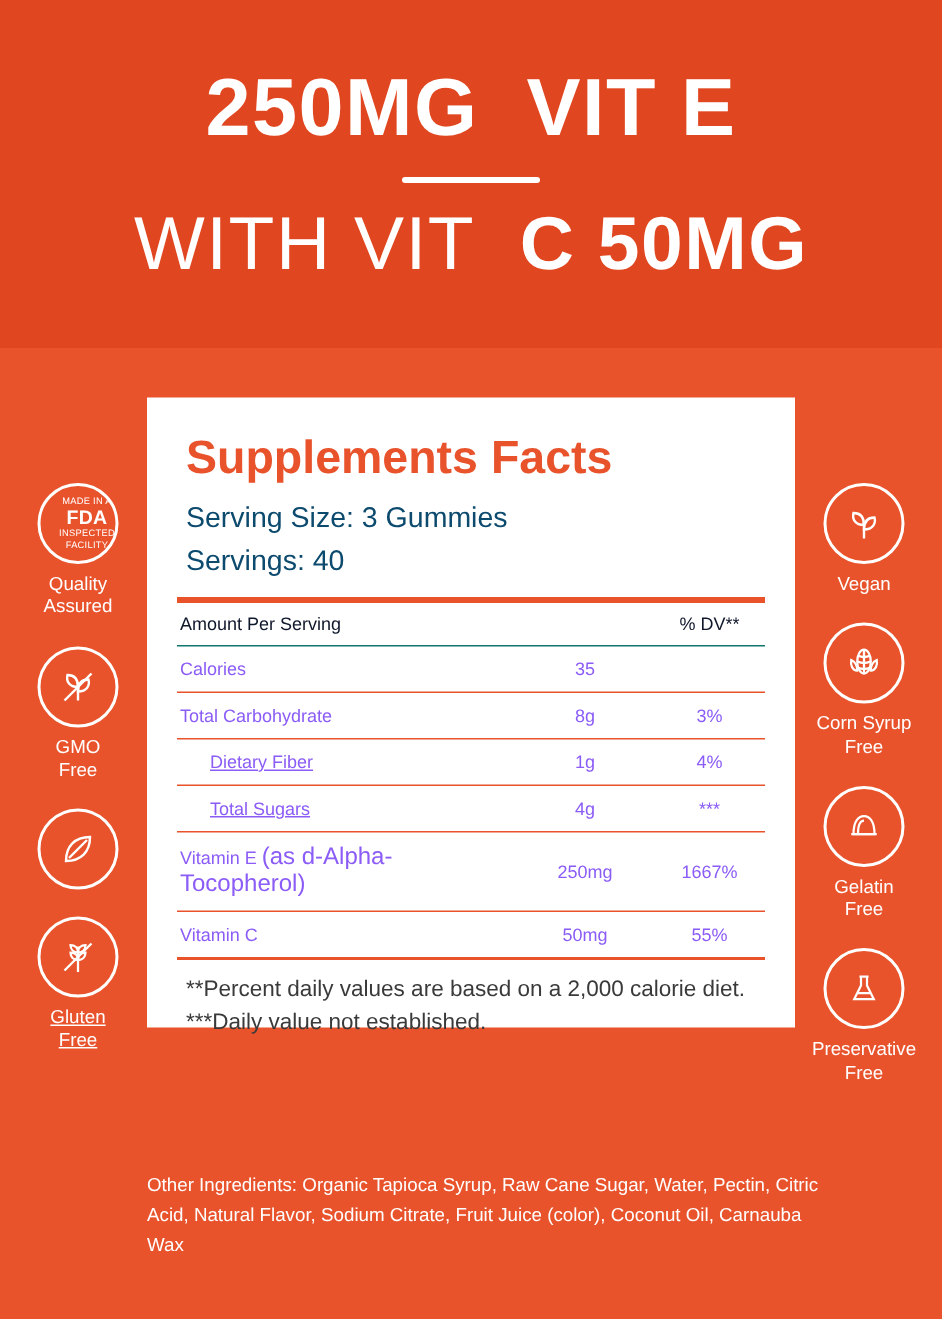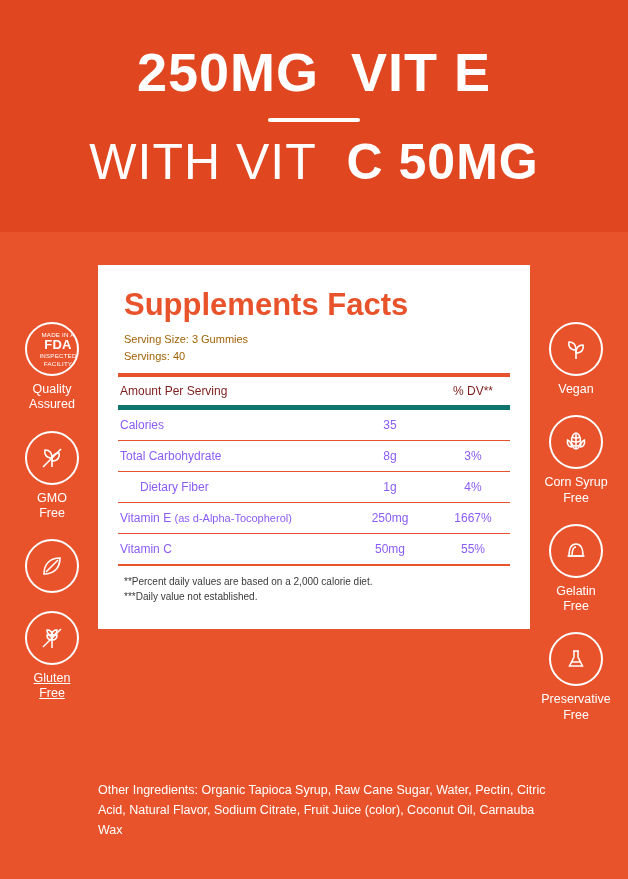--- a/index.html
+++ b/index.html
@@ -47,69 +47,69 @@
     line-height: 1.05;
     text-align: center;
     white-space: nowrap;
   }
   .banner .line2 .thin { font-weight: 300; }
 
   
   .panel {
     position: absolute;
     left: 98px; top: 265px;
-    width: 432px; height: 364px;
+    width: 432px; height: 420px;
     background: #ffffff;
     padding: 16px 20px 10px 20px;
   }
   .panel-title {
     color: #e8532c;
     font-size: 31px;
     font-weight: 600;
     margin: 6px 0 8px 6px;
     letter-spacing: 0px;
   }
   .serving {
-    font-size: 11px;
-    color: #a16207;
+    font-size: 19px;
+    color: #0c4a6e;
     margin-left: 6px;
     line-height: 1.55;
   }
 
   table.facts {
     width: 100%;
     border-collapse: collapse;
     margin-top: 8px;
   }
   table.facts td {
     font-size: 12px;
     color: #8b5cf6;
     padding: 8px 2px;
     border-bottom: 1px solid #e8532c;
     vertical-align: middle;
   }
   table.facts tr.head td {
-    color: #7f1d1d;
+    color: #0f172a;
     font-size: 12px;
     border-top: 4px solid #e8532c;
-    border-bottom: 5px solid #0f766e;
+    border-bottom: 1px solid #0f766e;
     padding-top: 7px; padding-bottom: 7px;
   }
   td.amt { text-align: center; width: 92px; }
   td.dv  { text-align: center; width: 74px; }
   td.nm  { padding-left: 8px; }
-  td.nm.ind1 { padding-left: 22px; }
+  td.nm.ind1 { padding-left: 22px; text-decoration: underline; }
   td.nm.ind2 { padding-left: 36px; }
-  td.nm .sub { font-size: 11px; margin-top: 28px; }
+  td.nm .sub { font-size: 16px; margin-top: 28px; }
   tr.lastrow td { border-bottom: 2px solid #e8532c; }
 
   .footnotes {
     margin-top: 9px;
     margin-left: 6px;
-    font-size: 10px;
+    font-size: 15px;
     color: #3a3a3a;
     line-height: 1.45;
   }
 
   
   .other {
     position: absolute;
     left: 98px; top: 780px;
     width: 448px;
     color: #ffffff;
@@ -196,20 +196,25 @@
         <td class="amt">8g</td>
         <td class="dv">3%</td>
       </tr>
 
       <tr>
         <td class="nm ind1">Dietary Fiber</td>
         <td class="amt">1g</td>
         <td class="dv">4%</td>
       </tr>
 
+      <tr>
+        <td class="nm ind1">Total Sugars</td>
+        <td class="amt">4g</td>
+        <td class="dv">***</td>
+      </tr>
 
 
       <tr>
         <td class="nm"><span>Vitamin E </span><span class="sub">(as d-Alpha-Tocopherol)</span></td>
         <td class="amt">250mg</td>
         <td class="dv">1667%</td>
       </tr>
 
       <tr class="lastrow">
         <td class="nm">Vitamin C</td>

